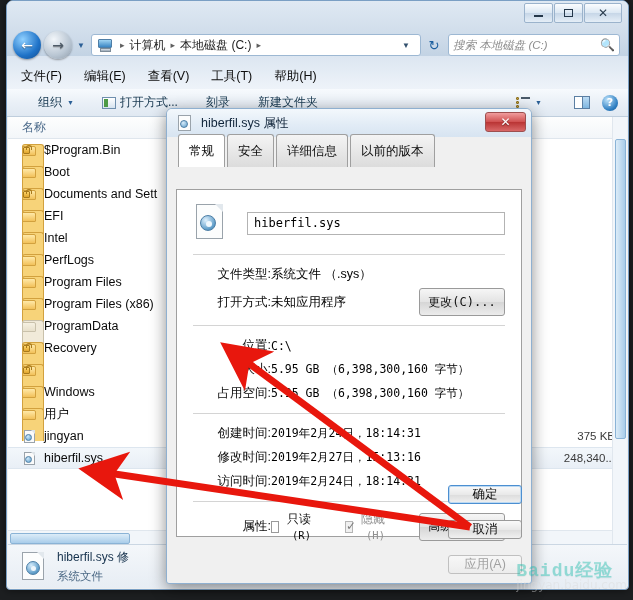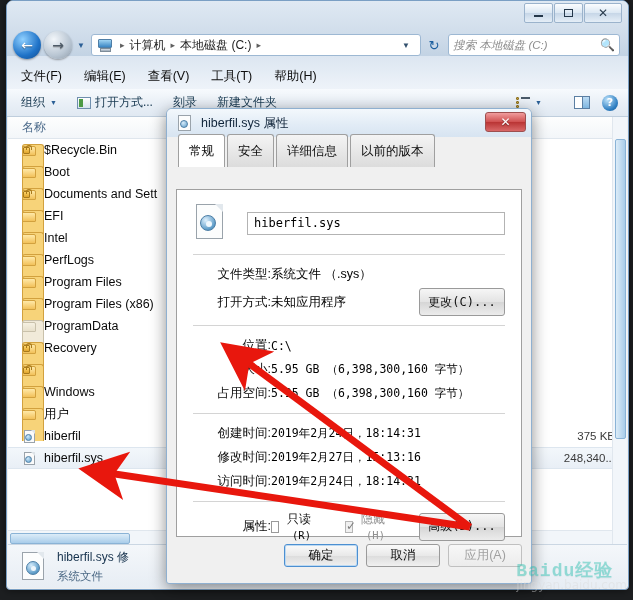--- a/index.html
+++ b/index.html
@@ -70,21 +70,21 @@
   .searchbox .mag { color:#2b6ca3; font-size:12px; }
 
   
   .menubar { position:absolute; left:0; top:62px; right:0; height:26px; display:flex; align-items:center; padding-left:14px; }
   .menuitem { font-size:12.5px; color:#0d0d0d; margin-right:22px; white-space:nowrap; }
 
   
   .toolbar {
     position:absolute; left:0; top:88px; right:0; height:28px;
     background: linear-gradient(180deg,#f7fafd,#eaf0f7 50%,#e0e9f2);
-    border-bottom:1px solid #bfcedd; display:flex; align-items:center; padding-left:14px;
+    border-bottom:1px solid #bfcedd; display:flex; align-items:center; padding-left:31px;gap:8px;
   }
   .tbitem { font-size:12px; color:#16374f; margin-right:20px; display:flex; align-items:center; white-space:nowrap;}
   .tbcaret { font-size:7px; margin-left:5px; color:#2b5f96; }
   .tbicon-open { width:14px;height:12px;margin-right:4px;background:linear-gradient(180deg,#fff,#d6e3ef);
      border:1px solid #6f8fae; display:inline-block; position:relative;}
   .tbicon-open::after{content:"";position:absolute;left:1px;top:1px;width:4px;height:8px;background:#4c9a46;}
   .tbright { margin-left:auto; display:flex; align-items:center; padding-right:10px; gap:12px; }
   .viewicon { width:14px; height:12px; position:relative; }
   .viewicon i { position:absolute; left:5px; height:2px; width:9px; background:#4a5a69; display:block;}
   .viewicon i:nth-child(1){top:1px} .viewicon i:nth-child(2){top:5px} .viewicon i:nth-child(3){top:9px}
@@ -208,21 +208,21 @@
   .attrrow { display:flex; align-items:center; }
   .chk { display:flex; align-items:center; margin-right:34px; }
   .chkbox { width:12px; height:12px; border:1px solid #9a9a9a; background:#fff; margin-right:5px; position:relative; }
   .chkbox.dis { background:#f0f0f0; border-color:#b5b5b5; }
   .chkbox.on::after { content:"✓"; position:absolute; left:0px; top:-3px; font-size:12px; color:#7d7d7d;
       font-family:"DejaVu Sans",sans-serif; }
   .chklabel { font-size:12px; color:#0c0c0c; }
   .chklabel.dis { color:#909090; }
   .chklabel .mono { font-family:"DejaVu Sans Mono","Liberation Mono",monospace; font-size:10.5px; }
   .dlg-footer { position:absolute; left:9px; right:9px; bottom:9px; height:30px; display:flex;
-                align-items:flex-start; justify-content:flex-end; gap:8px; }
+                align-items:flex-end; justify-content:flex-end; gap:16px;flex-direction:column; }
   .dbtn {
     width:74px; height:23px; font-size:12.5px; border-radius:3px; display:flex; align-items:center; justify-content:center;
     background:linear-gradient(180deg,#fafafa,#e9e9e9 50%,#dcdcdc 51%,#f0f0f0);
     border:1px solid #9a9a9a; color:#0c0c0c;
   }
   .dbtn.default { border:1px solid #4c8fd1; box-shadow:0 0 0 1px #bcd9f2 inset; }
   .dbtn.disabled { color:#a0a0a0; border-color:#c0c0c0; background:linear-gradient(180deg,#f7f7f7,#ececec); }
 
   
   .annot { position:absolute; left:0; top:0; width:633px; height:600px; pointer-events:none; }
@@ -333,21 +333,21 @@
           <span class="cname">名称</span>
           <span class="cup">▲</span>
         </div>
 
         <div class="filerow">
           <span class="ficon folder">
               <span class="tab"></span>
               <span class="body"></span>
               <span class="lock"></span>
             </span>
-          <span>$Recycle.Bin</span>
+          <span>$Program.Bin</span>
           <span class="size"></span>
         </div>
         <div class="filerow">
           <span class="ficon folder">
               <span class="tab"></span>
               <span class="body"></span>
             </span>
           <span>Boot</span>
           <span class="size"></span>
         </div>
@@ -439,21 +439,21 @@
               <span class="body"></span>
             </span>
           <span>用户</span>
           <span class="size"></span>
         </div>
         <div class="filerow">
           <span class="ficon sysfile">
               <span class="pg"></span>
               <span class="gear"></span>
             </span>
-          <span>hiberfil</span>
+          <span>jingyan</span>
           <span class="size">375 KB</span>
         </div>
         <div class="filerow sel">
           <span class="ficon sysfile">
               <span class="pg"></span>
               <span class="gear"></span>
             </span>
           <span>hiberfil.sys</span>
           <span class="size">248,340...</span>
         </div>

